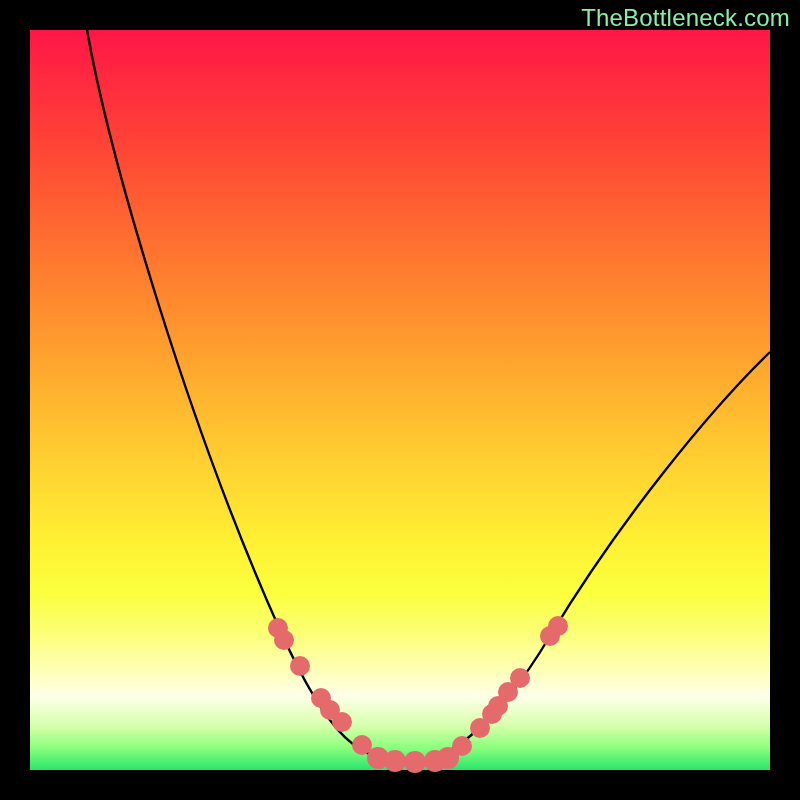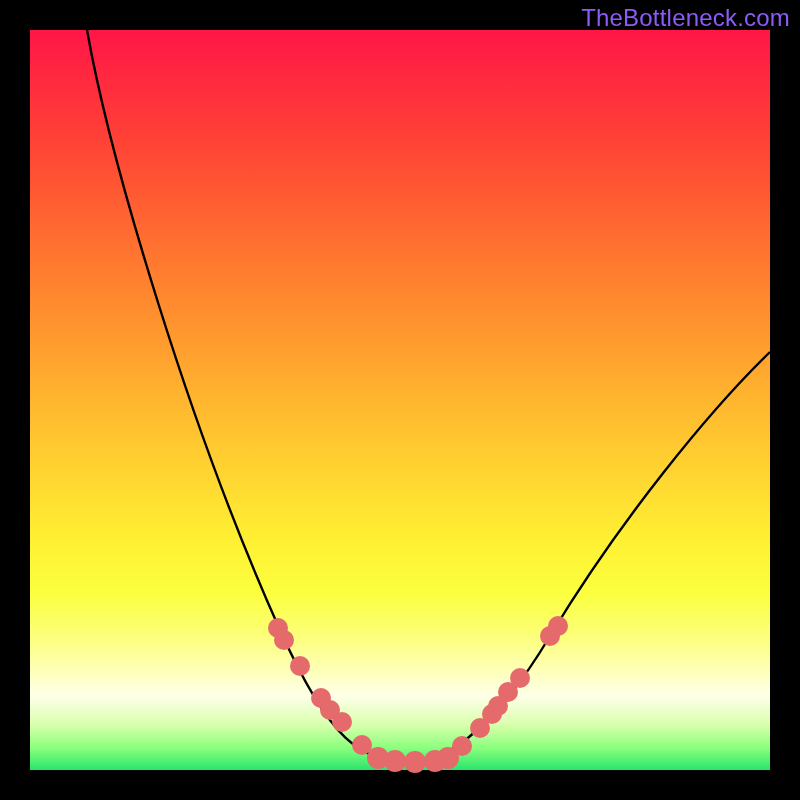--- a/index.html
+++ b/index.html
@@ -40,21 +40,21 @@
       #feffb0 86%,
       #ffffe8 90%,
       #d7ffab 94%,
       #8bff7d 97%,
       #28e56c 100%);
   }
   .watermark {
     position: absolute;
     top: 4px;
     right: 10px;
-    color: #8b5cf6;
+    color: #86efac;
     font-size: 24px;
     letter-spacing: 0.2px;
     font-weight: 400;
   }
   svg.curve {
     position: absolute;
     left: 30px;
     top: 30px;
     width: 740px;
     height: 740px;

